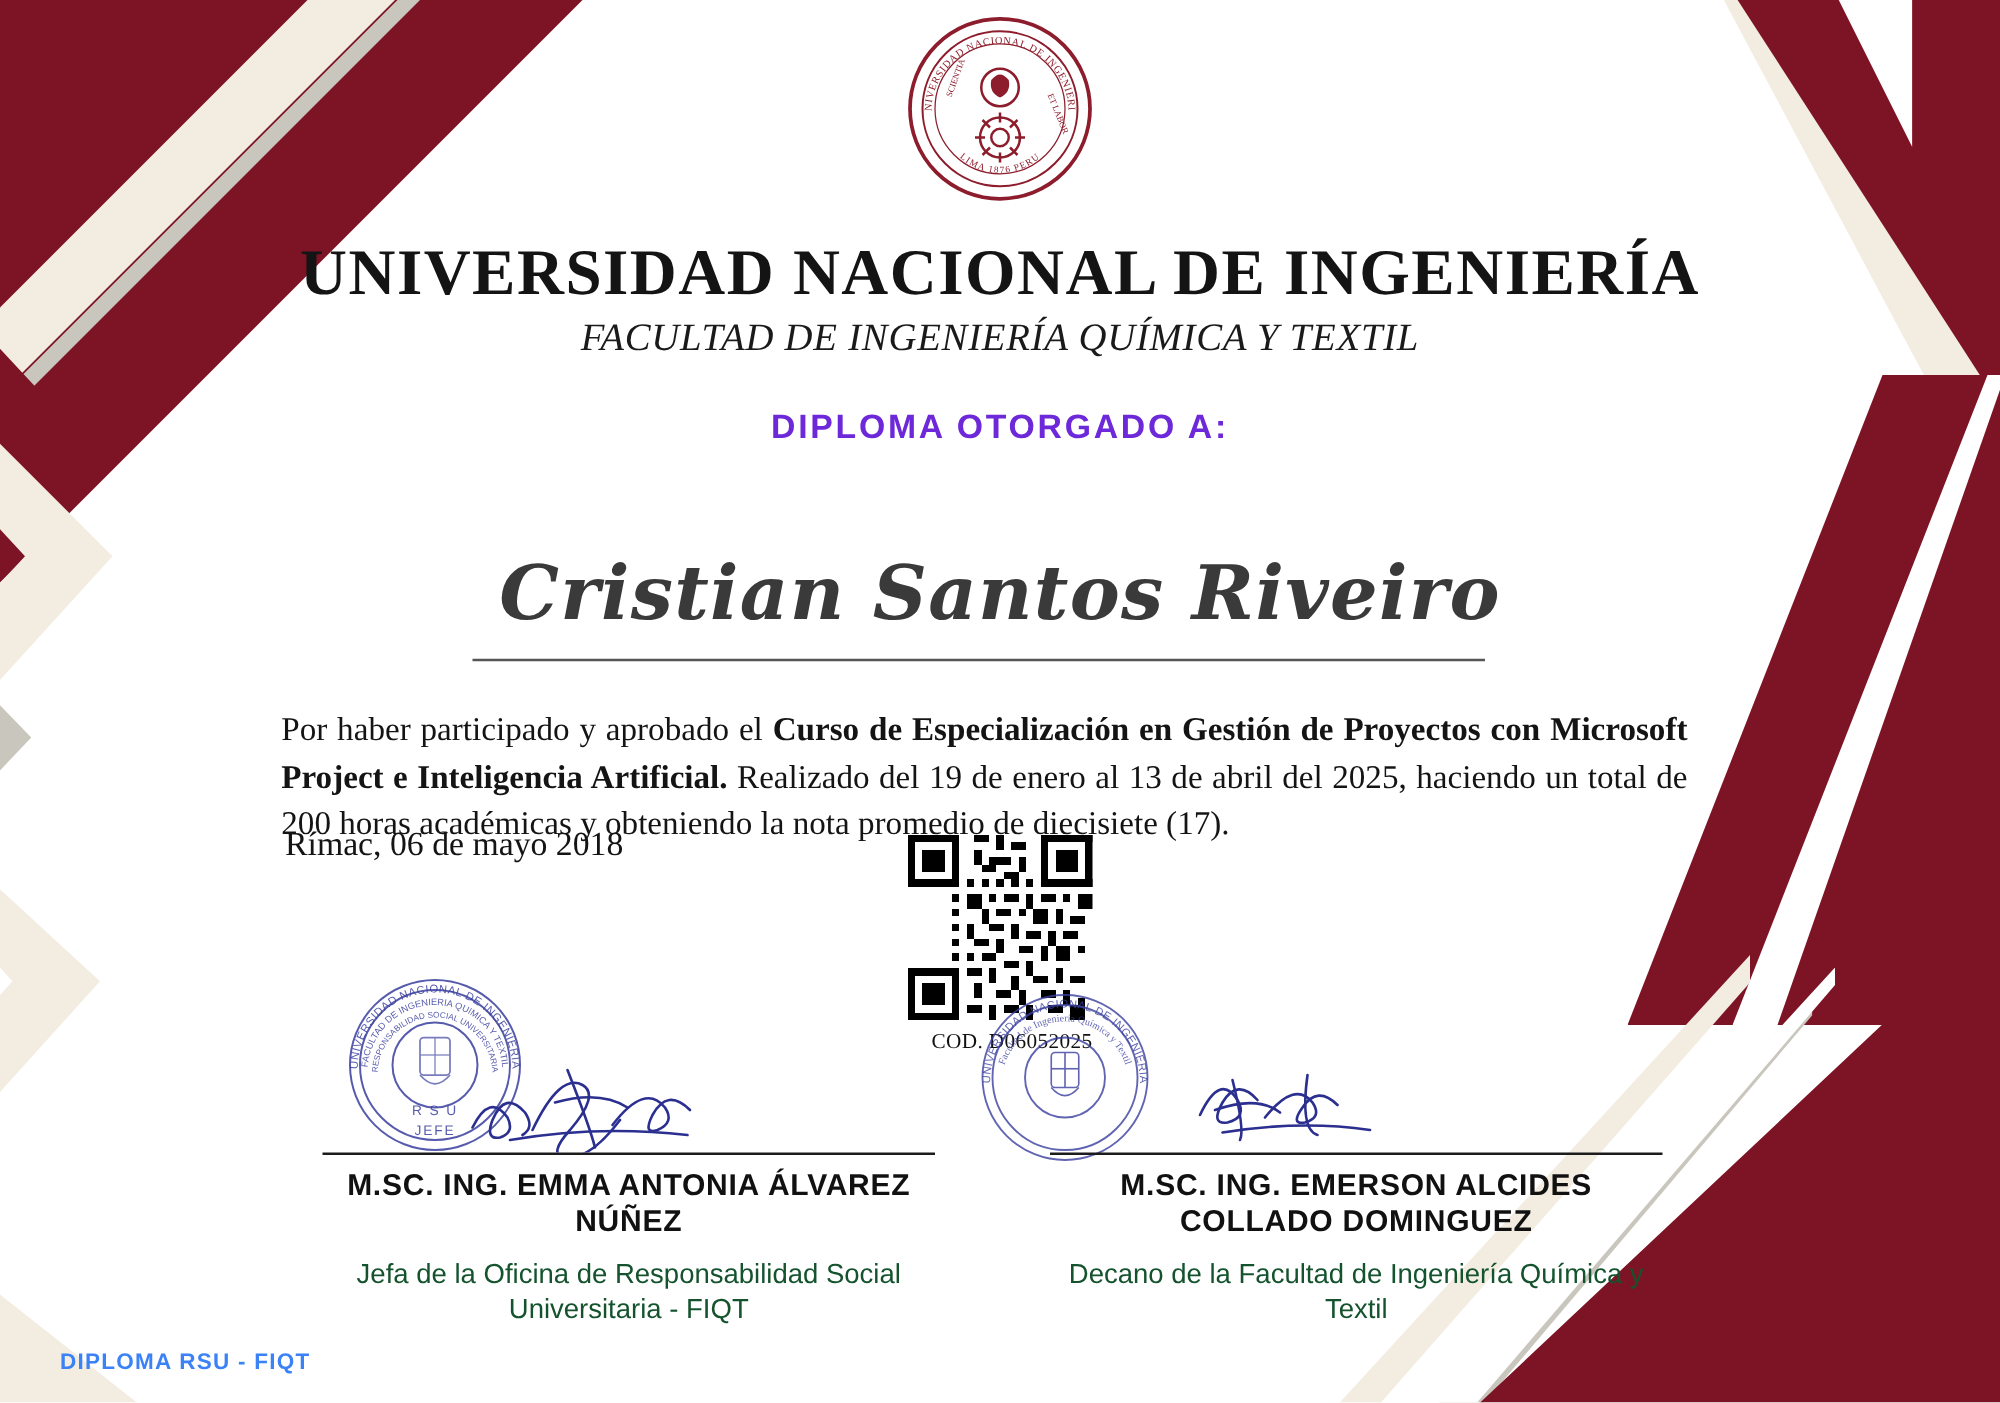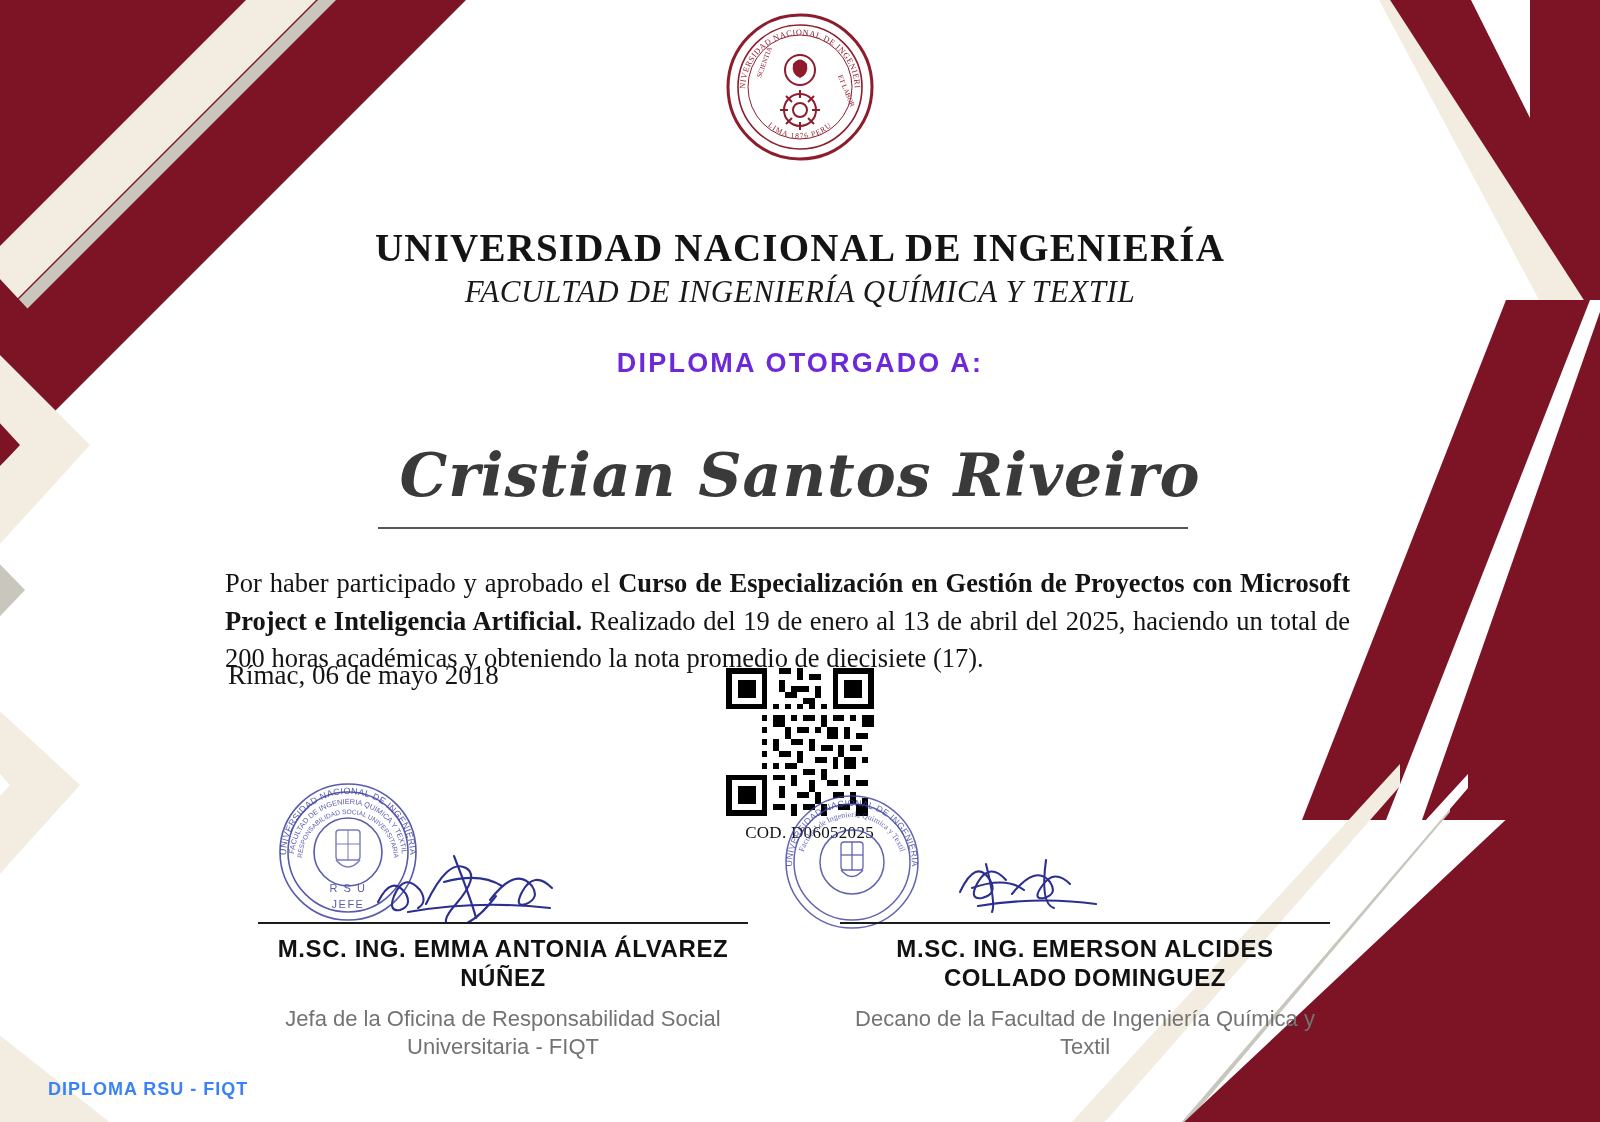--- a/index.html
+++ b/index.html
@@ -154,25 +154,24 @@
   .titles {
     position: absolute;
     top: 190px;
     left: 0;
     right: 0;
     text-align: center;
   }
   .t-uni {
     font-family: "Liberation Serif", serif;
     font-weight: bold;
-    font-size: 39px;
+    font-size: 52px;
     letter-spacing: 1.2px;
     color: #141414;
     line-height: 1.12;
-    margin-top: 36px;
   }
   .t-fac {
     font-family: "Liberation Serif", serif;
     font-style: italic;
     font-size: 31px;
     letter-spacing: 0.6px;
     color: #1a1a1a;
     margin-top: 4px;
   }
   .t-office {
@@ -281,21 +280,21 @@
     font-weight: bold;
     font-size: 24px;
     letter-spacing: 0.6px;
     color: #111;
     margin-top: 10px;
     line-height: 1.22;
   }
   .sig-role {
     font-family: "Liberation Sans", sans-serif;
     font-size: 22px;
-    color: #737373;
+    color: #14532d;
     margin-top: 12px;
     line-height: 1.3;
   }
 
   .footer-code {
     position: absolute;
     left: 48px;
     bottom: 22px;
     font-family: "Liberation Sans", sans-serif;
     font-weight: bold;

